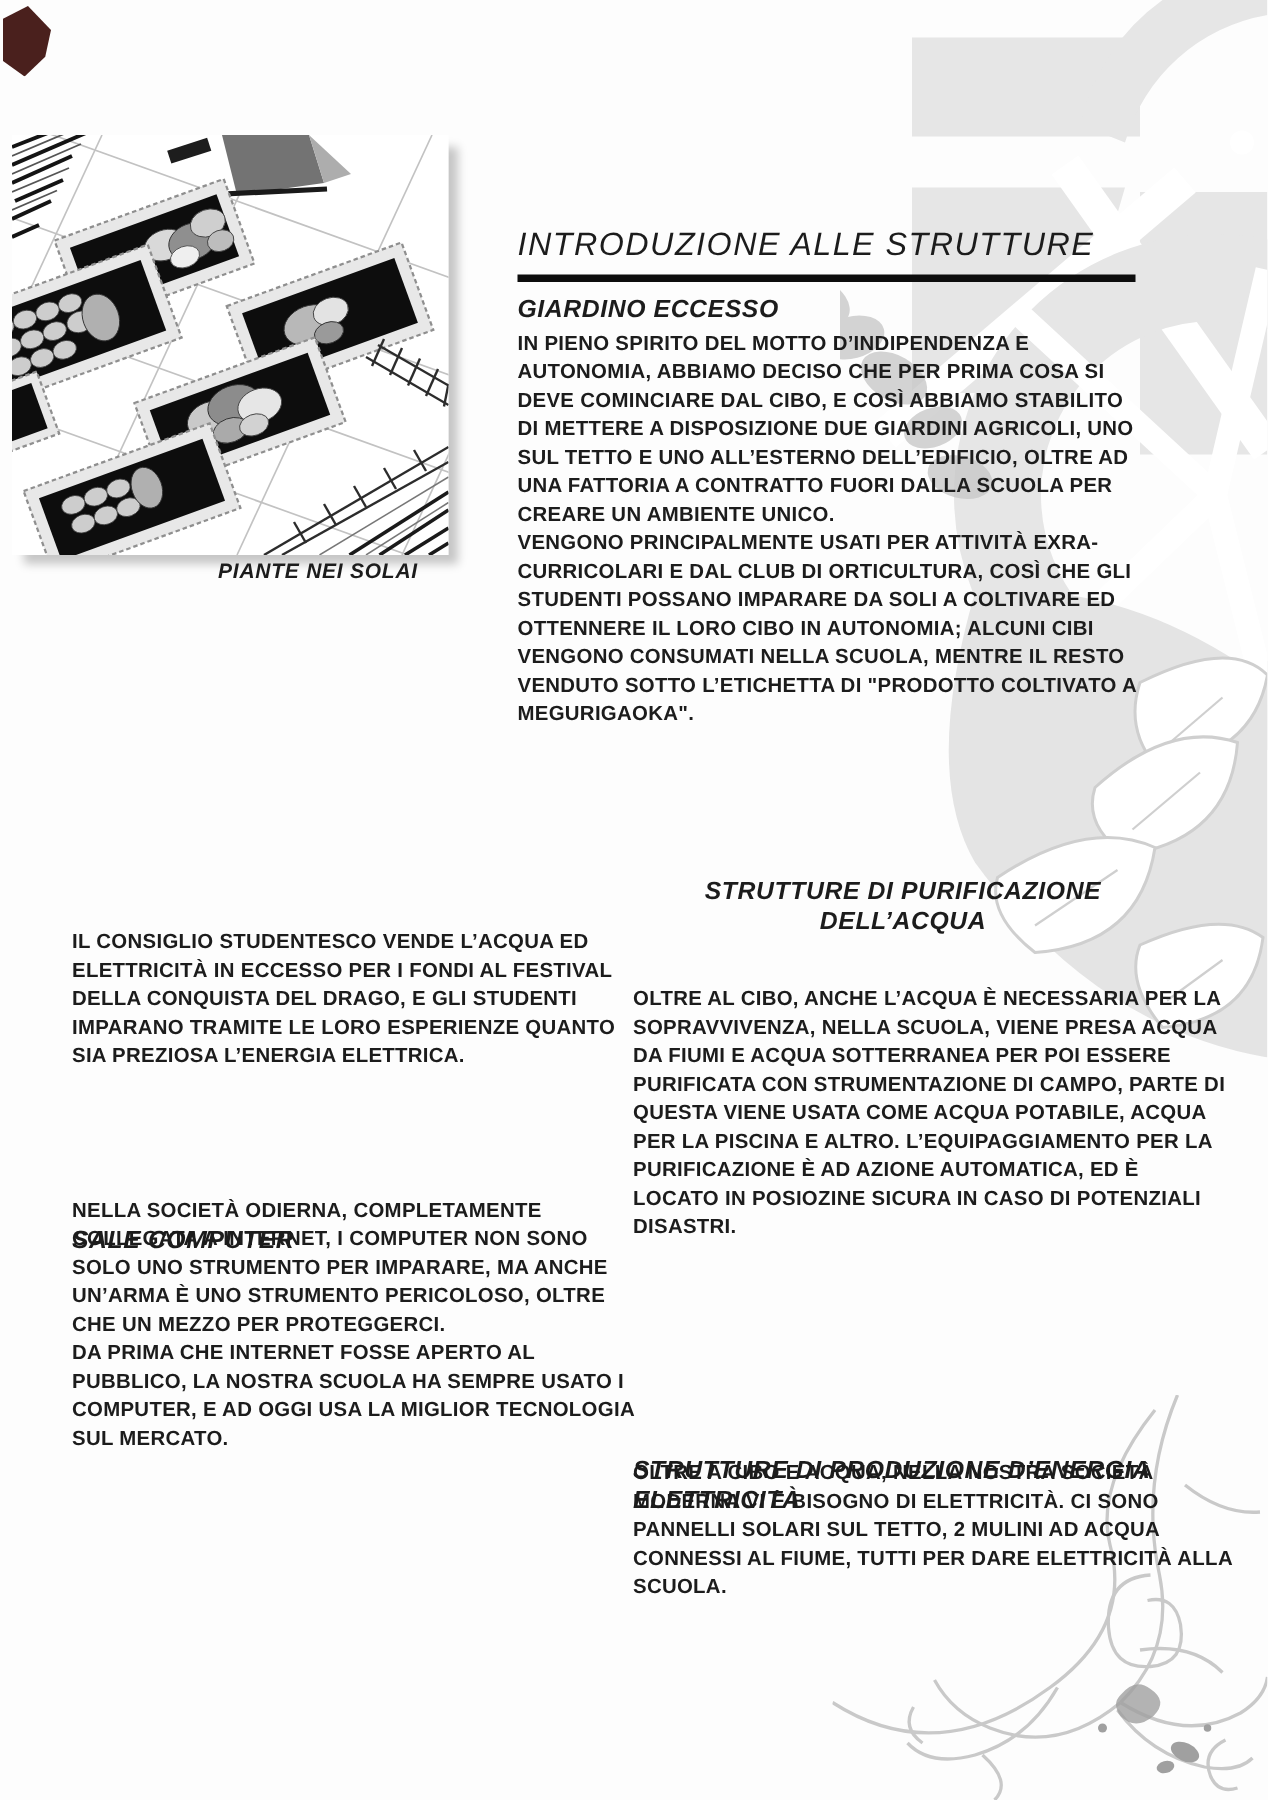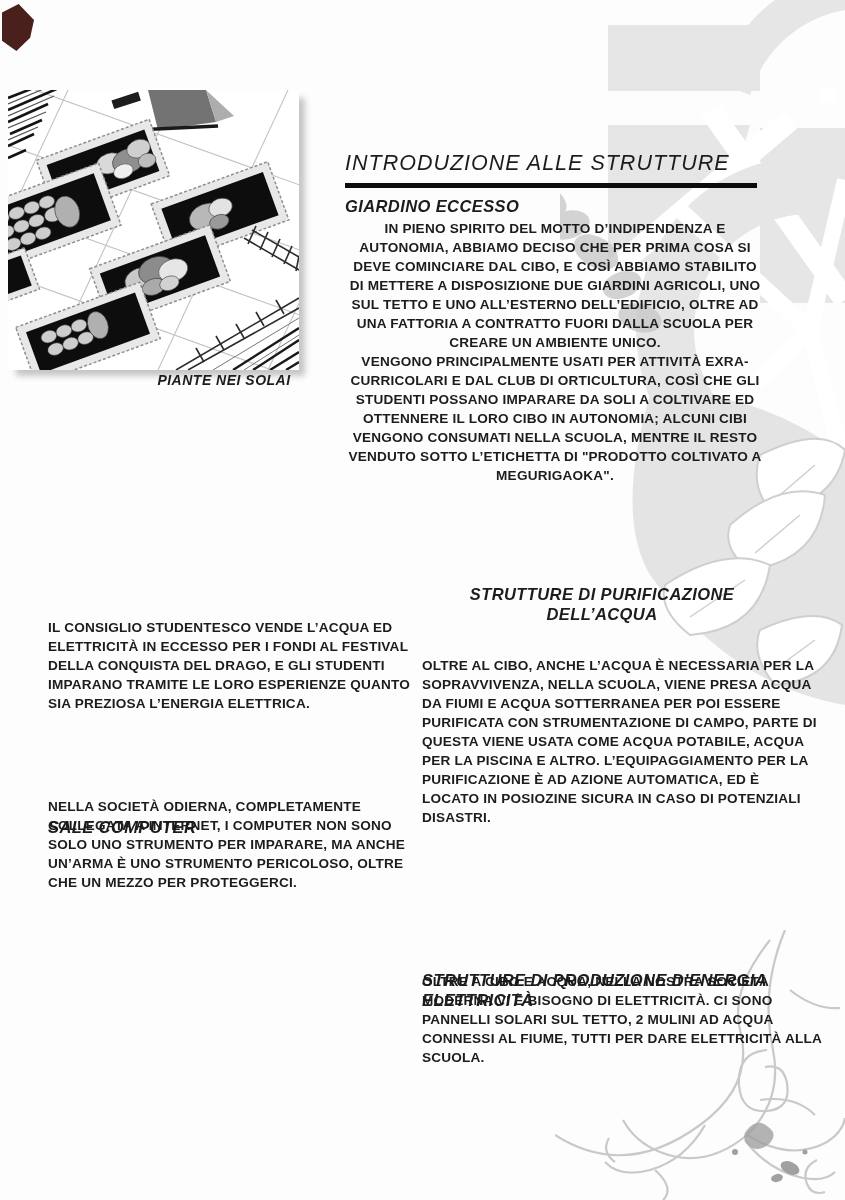--- a/index.html
+++ b/index.html
@@ -12,21 +12,21 @@
   
   .wm{position:absolute;pointer-events:none;}
   
   .photo{
     position:absolute;left:8px;top:90px;width:291px;height:280px;
     background:#ffffff;
     box-shadow:7px 7px 6px -1px rgba(0,0,0,0.22);
   }
   .photo svg{display:block;}
   .caption{
-    position:absolute;left:124px;top:372px;width:200px;
+    position:absolute;left:112px;top:372px;width:200px;
     text-align:center;font-weight:bold;font-style:italic;
     font-size:14px;letter-spacing:.5px;
   }
   
   .page-title{
     position:absolute;left:345px;top:151px;width:415px;
     font-size:21.5px;font-weight:normal;font-style:italic;
     letter-spacing:1px;white-space:nowrap;
   }
   .title-rule{
@@ -260,32 +260,33 @@
     </g>
   </svg>
 </div>
 
 <div class="caption">PIANTE NEI SOLAI</div>
 
 <div class="page-title">INTRODUZIONE ALLE STRUTTURE</div>
 <div class="title-rule"></div>
 
 <div class="sec-head" style="left:345px;top:196px;">GIARDINO ECCESSO</div>
-<div class="body-txt" style="left:345px;top:219px;width:420px;text-align:center;">
+<div class="body-txt" style="left:345px;top:219px;width:420px;">
   <p>IN PIENO SPIRITO DEL MOTTO D’INDIPENDENZA E AUTONOMIA, ABBIAMO DECISO CHE PER PRIMA COSA SI DEVE COMINCIARE DAL CIBO, E COSÌ ABBIAMO STABILITO DI METTERE A DISPOSIZIONE DUE GIARDINI AGRICOLI, UNO SUL TETTO E UNO ALL’ESTERNO DELL’EDIFICIO, OLTRE AD UNA FATTORIA A CONTRATTO FUORI DALLA SCUOLA PER CREARE UN AMBIENTE UNICO.</p>
   <p>VENGONO PRINCIPALMENTE USATI PER ATTIVITÀ EXRA-CURRICOLARI E DAL CLUB DI ORTICULTURA, COSÌ CHE GLI STUDENTI POSSANO IMPARARE DA SOLI A COLTIVARE ED OTTENNERE IL LORO CIBO IN AUTONOMIA; ALCUNI CIBI VENGONO CONSUMATI NELLA SCUOLA, MENTRE IL RESTO VENDUTO SOTTO L’ETICHETTA DI "PRODOTTO COLTIVATO A MEGURIGAOKA".</p>
 </div>
 
 <div class="body-txt" style="left:48px;top:618px;width:376px;">
   <p>IL CONSIGLIO STUDENTESCO VENDE L’ACQUA ED ELETTRICITÀ IN ECCESSO PER I FONDI AL FESTIVAL DELLA CONQUISTA DEL DRAGO, E GLI STUDENTI IMPARANO TRAMITE LE LORO ESPERIENZE QUANTO SIA PREZIOSA L’ENERGIA ELETTRICA.</p>
 </div>
 
 <div class="sec-head" style="left:48px;top:775px;margin-top:42px;">SALE COMPUTER</div>
 <div class="body-txt" style="left:48px;top:797px;width:376px;">
   <p>NELLA SOCIETÀ ODIERNA, COMPLETAMENTE COLLEGATA A INTERNET, I COMPUTER NON SONO SOLO UNO STRUMENTO PER IMPARARE, MA ANCHE UN’ARMA È UNO STRUMENTO PERICOLOSO, OLTRE CHE UN MEZZO PER PROTEGGERCI.</p>
+  <p>DA PRIMA CHE INTERNET FOSSE APERTO AL PUBBLICO, LA NOSTRA SCUOLA HA SEMPRE USATO I COMPUTER, E AD OGGI USA LA MIGLIOR TECNOLOGIA SUL MERCATO.</p>
 </div>
 
 <div class="sec-head" style="left:422px;top:584px;width:360px;text-align:center;">STRUTTURE DI PURIFICAZIONE DELL’ACQUA</div>
 <div class="body-txt" style="left:422px;top:656px;width:396px;">
   <p>OLTRE AL CIBO, ANCHE L’ACQUA È NECESSARIA PER LA SOPRAVVIVENZA, NELLA SCUOLA, VIENE PRESA ACQUA DA FIUMI E ACQUA SOTTERRANEA PER POI ESSERE PURIFICATA CON STRUMENTAZIONE DI CAMPO, PARTE DI QUESTA VIENE USATA COME ACQUA POTABILE, ACQUA PER LA PISCINA E ALTRO. L’EQUIPAGGIAMENTO PER LA PURIFICAZIONE È AD AZIONE AUTOMATICA, ED È LOCATO IN POSIOZINE SICURA IN CASO DI POTENZIALI DISASTRI.</p>
 </div>
 
 <div class="sec-head" style="left:422px;top:930px;width:400px;margin-top:40px;">STRUTTURE DI PRODUZIONE D’ENERGIA ELETTRICITÀ</div>
 <div class="body-txt" style="left:422px;top:972px;width:400px;">
   <p>OLTRE A CIBO E ACQUA, NELLA NOSTRA SOCIETÀ MODERNA  VI È BISOGNO DI ELETTRICITÀ. CI SONO PANNELLI SOLARI SUL TETTO, 2 MULINI AD ACQUA CONNESSI AL FIUME, TUTTI PER DARE ELETTRICITÀ ALLA SCUOLA.</p>

